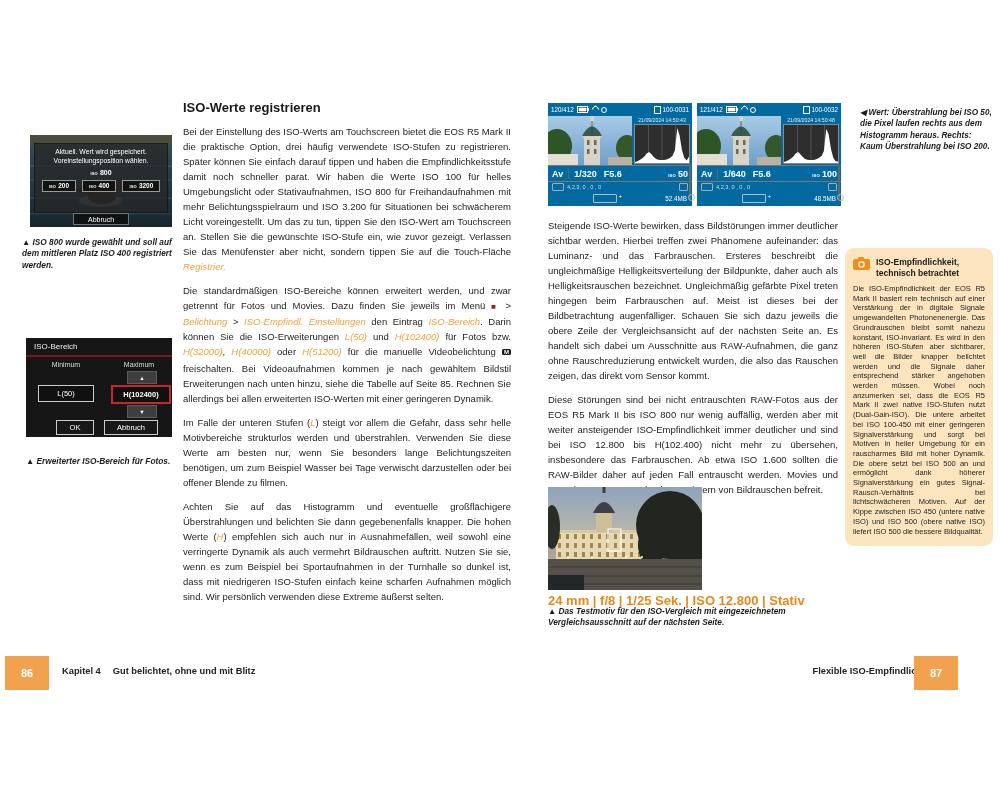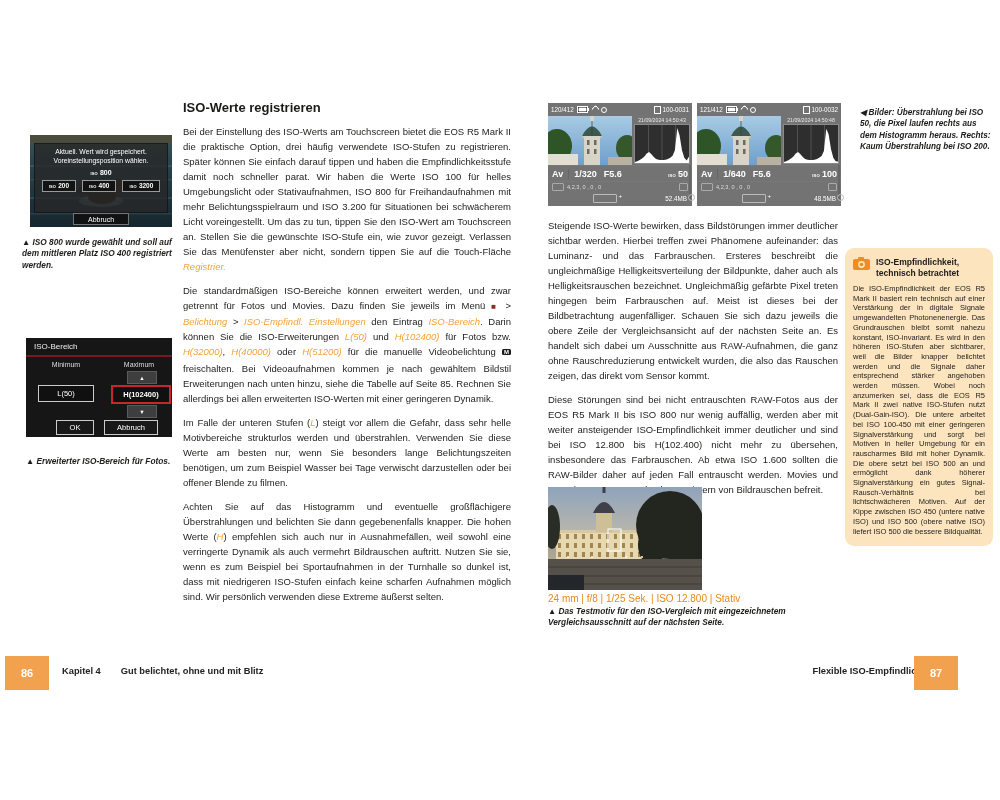--- a/index.html
+++ b/index.html
@@ -15,27 +15,27 @@
   h2.sec{font-size:13px;font-weight:bold;margin:0 0 9px;color:#1a1a18;}
   h2.sec2{margin-top:13px;}
   p.body{font-size:9.5px;line-height:15px;text-align:justify;margin:0 0 9px;hyphens:auto;}
   .em{color:#F2A23C;font-style:italic;}
   .b{font-weight:bold;}
   .icam{color:#8d2a22;font-size:8px;}
   .chipm{background:#1a1a1a;color:#fff;font-size:6px;font-weight:bold;padding:0 2px;border-radius:1.5px;position:relative;top:-1px;}
 
   
   .cap{position:absolute;font-style:italic;font-weight:bold;font-size:8.3px;line-height:11.3px;color:#1c1c1a;}
-  .cap-settings{position:absolute;font-weight:normal;font-size:10px;color:#E8891B;}
+  .cap-settings{position:absolute;font-weight:bold;font-size:13px;color:#E8891B;}
 
   
   .pagenum{position:absolute;top:656px;width:44px;height:34px;background:#F2A14E;color:#fff;
     font-weight:bold;font-size:11px;display:flex;align-items:center;justify-content:center;}
   .foot-text{position:absolute;top:666px;font-size:9.3px;font-weight:bold;color:#222;}
-  .foot-title-gap{margin-left:20px;}
+  .foot-title-gap{margin-left:12px;}
 
   
   .reg{position:absolute;left:30px;top:135px;width:142px;height:92px;background:#16242c;overflow:hidden;}
   .reg svg{position:absolute;left:0;top:0;}
   .reg-ov{position:absolute;left:4px;right:4px;top:8px;height:64px;background:rgba(38,38,38,0.78);
     border:1px solid rgba(0,0,0,0.4);padding-top:4px;}
   .reg-line{font-size:6.8px;line-height:8.8px;color:#fff;text-align:center;}
   .reg-current{display:flex;justify-content:center;align-items:baseline;gap:2px;color:#fff;margin-top:3px;
     font-size:7px;font-weight:bold;}
   .iso-mini{font-size:4px;font-weight:bold;color:#fff;letter-spacing:0.2px;}
@@ -57,21 +57,21 @@
   .menu-field{position:absolute;top:47px;height:15px;background:#101010;color:#fff;font-size:7.5px;
     display:flex;align-items:center;justify-content:center;}
   .menu-min{left:12px;width:54px;border:1px solid #cccccc;}
   .menu-max{left:85px;width:56px;border:2px solid #C9252D;font-weight:bold;}
   .menu-btn{position:absolute;top:82px;height:13px;background:#181818;border:1px solid #cccccc;color:#fff;
     font-size:7.5px;display:flex;align-items:center;justify-content:center;}
   .menu-ok{left:30px;width:36px;}
   .menu-cancel{left:78px;width:52px;}
 
   
-  .pb{position:absolute;top:103px;width:144px;height:103px;background:#737373;}
+  .pb{position:absolute;top:103px;width:144px;height:103px;background:#0369a1;}
   .pb-top{height:13px;display:flex;align-items:center;gap:3px;padding:0 3px;color:#fff;font-size:6.3px;}
   .batt{width:9px;height:5px;border:1px solid #fff;border-radius:0.5px;position:relative;background:#fff;box-shadow:inset 0 0 0 0.5px #000;}
   .batt:after{content:"";position:absolute;right:-2px;top:1px;width:1.5px;height:3px;background:#fff;}
   .wifi{width:7px;height:6px;position:relative;}
   .wifi:before{content:"";position:absolute;left:1px;bottom:0;width:5px;height:5px;border:1px solid #fff;border-radius:50%;border-bottom-color:transparent;border-left-color:transparent;transform:rotate(-45deg);}
   .gps{width:4px;height:4px;border:1px solid #fff;border-radius:50%;}
   .pb-file{margin-left:auto;display:flex;align-items:center;gap:1.5px;}
   .card{width:5px;height:6px;border:1px solid #fff;border-radius:0.5px;}
   .pb-main{display:flex;height:49px;}
   .pb-thumb{width:84px;height:49px;overflow:hidden;background:#6f9fcc;}
@@ -311,21 +311,21 @@
     <span>4,2,3, 0 , 0 , 0</span>
     <span class="chip2"></span>
   </div>
   <div class="pb-bot">
     <span class="rawchip"></span>
     <span class="pb-size">48.5MB</span>
   </div>
   <div class="pb-scroll"></div>
 </div>
 
-<div class="side-cap"><span>◀ </span><span class="b">Bilder:</span><span> Überstrahlung bei ISO 50, die Pixel laufen rechts aus dem Histogramm heraus. </span><span class="b">Rechts:</span><span> Kaum Überstrahlung bei ISO 200.</span></div>
+<div class="side-cap"><span>◀ </span><span class="b">Wert:</span><span> Überstrahlung bei ISO 50, die Pixel laufen rechts aus dem Histogramm heraus. </span><span class="b">Rechts:</span><span> Kaum Überstrahlung bei ISO 200.</span></div>
 
 <div class="col col-right">
   <p class="body"><span>Steigende ISO-Werte bewirken, dass Bildstörungen immer deutlicher sichtbar werden. Hierbei treffen zwei Phänomene aufeinander: das Luminanz- und das Farbrauschen. Ersteres beschreibt die ungleichmäßige Helligkeitsverteilung der Bildpunkte, daher auch als Helligkeitsrauschen bezeichnet. Ungleichmäßig gefärbte Pixel treten hingegen beim Farbrauschen auf. Meist ist dieses bei der Bildbetrachtung augenfälliger. Schauen Sie sich dazu jeweils die obere Zeile der Vergleichsansicht auf der nächsten Seite an. Es handelt sich dabei um Ausschnitte aus RAW-Aufnahmen, die ganz ohne Rauschreduzierung entwickelt wurden, die also das Rauschen zeigen, das direkt vom Sensor kommt.</span></p>
   <p class="body"><span>Diese Störungen sind bei nicht entrauschten RAW-Fotos aus der EOS R5 Mark II bis ISO 800 nur wenig auffällig, werden aber mit weiter ansteigender ISO-Empfindlichkeit immer deutlicher und sind bei ISO 12.800 bis H(102.400) nicht mehr zu übersehen, insbesondere das Farbrauschen. Ab etwa ISO 1.600 sollten die RAW-Bilder daher auf jeden Fall entrauscht werden. Movies und JPEG/HEIF-Fotos werden kameraintern von Bildrauschen befreit.</span></p>
 </div>
 
 <div class="photo">
   <svg width="154" height="103" viewBox="0 0 154 103">
     <defs>
       <linearGradient id="dusk" x1="0" y1="0" x2="0" y2="1">

